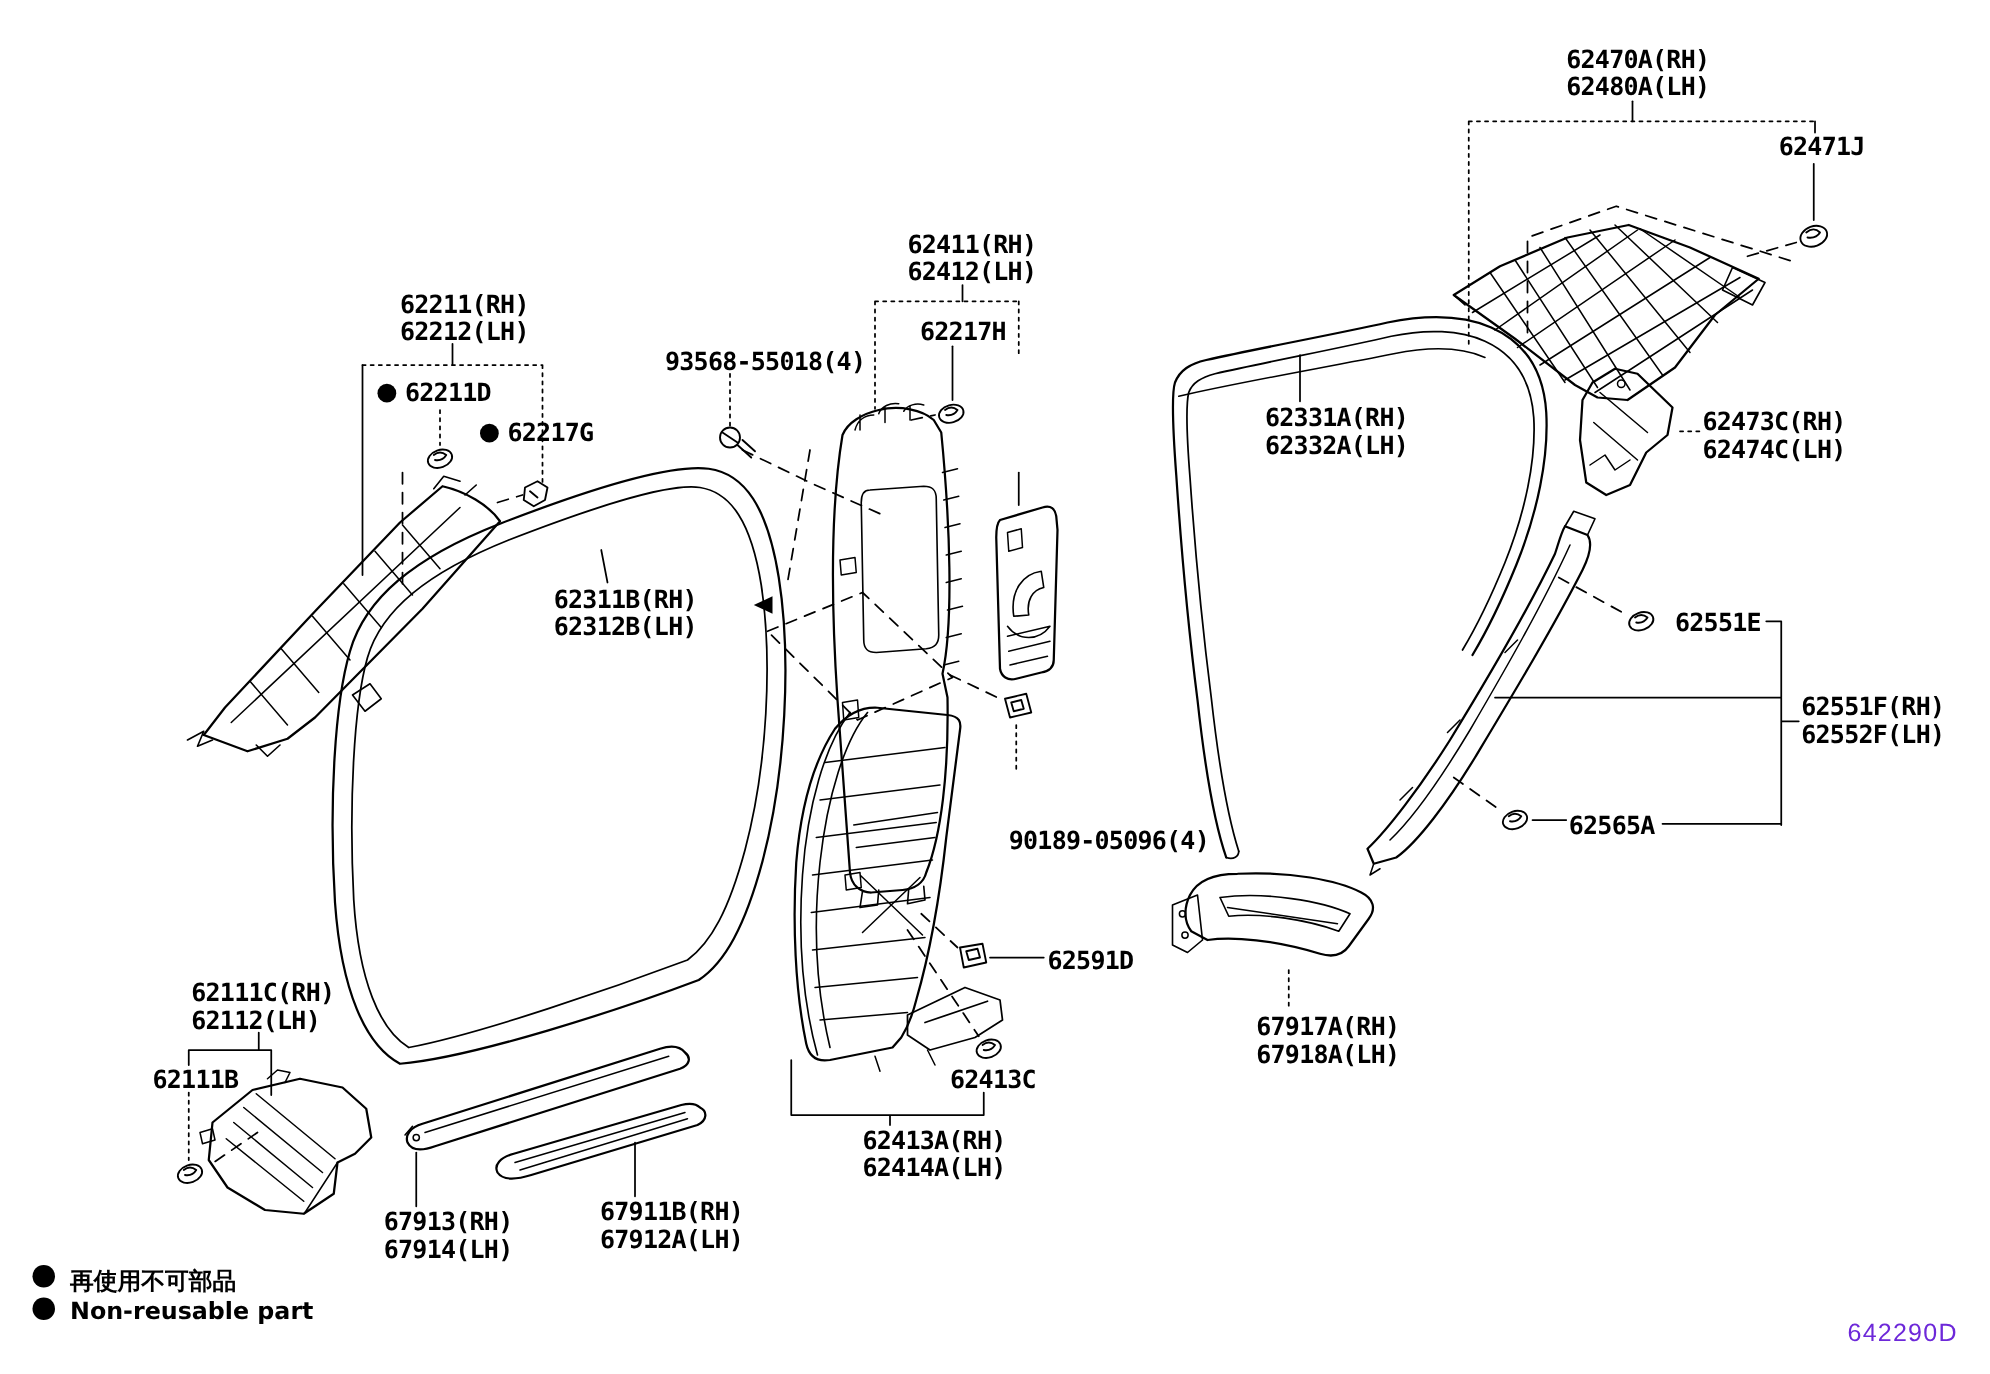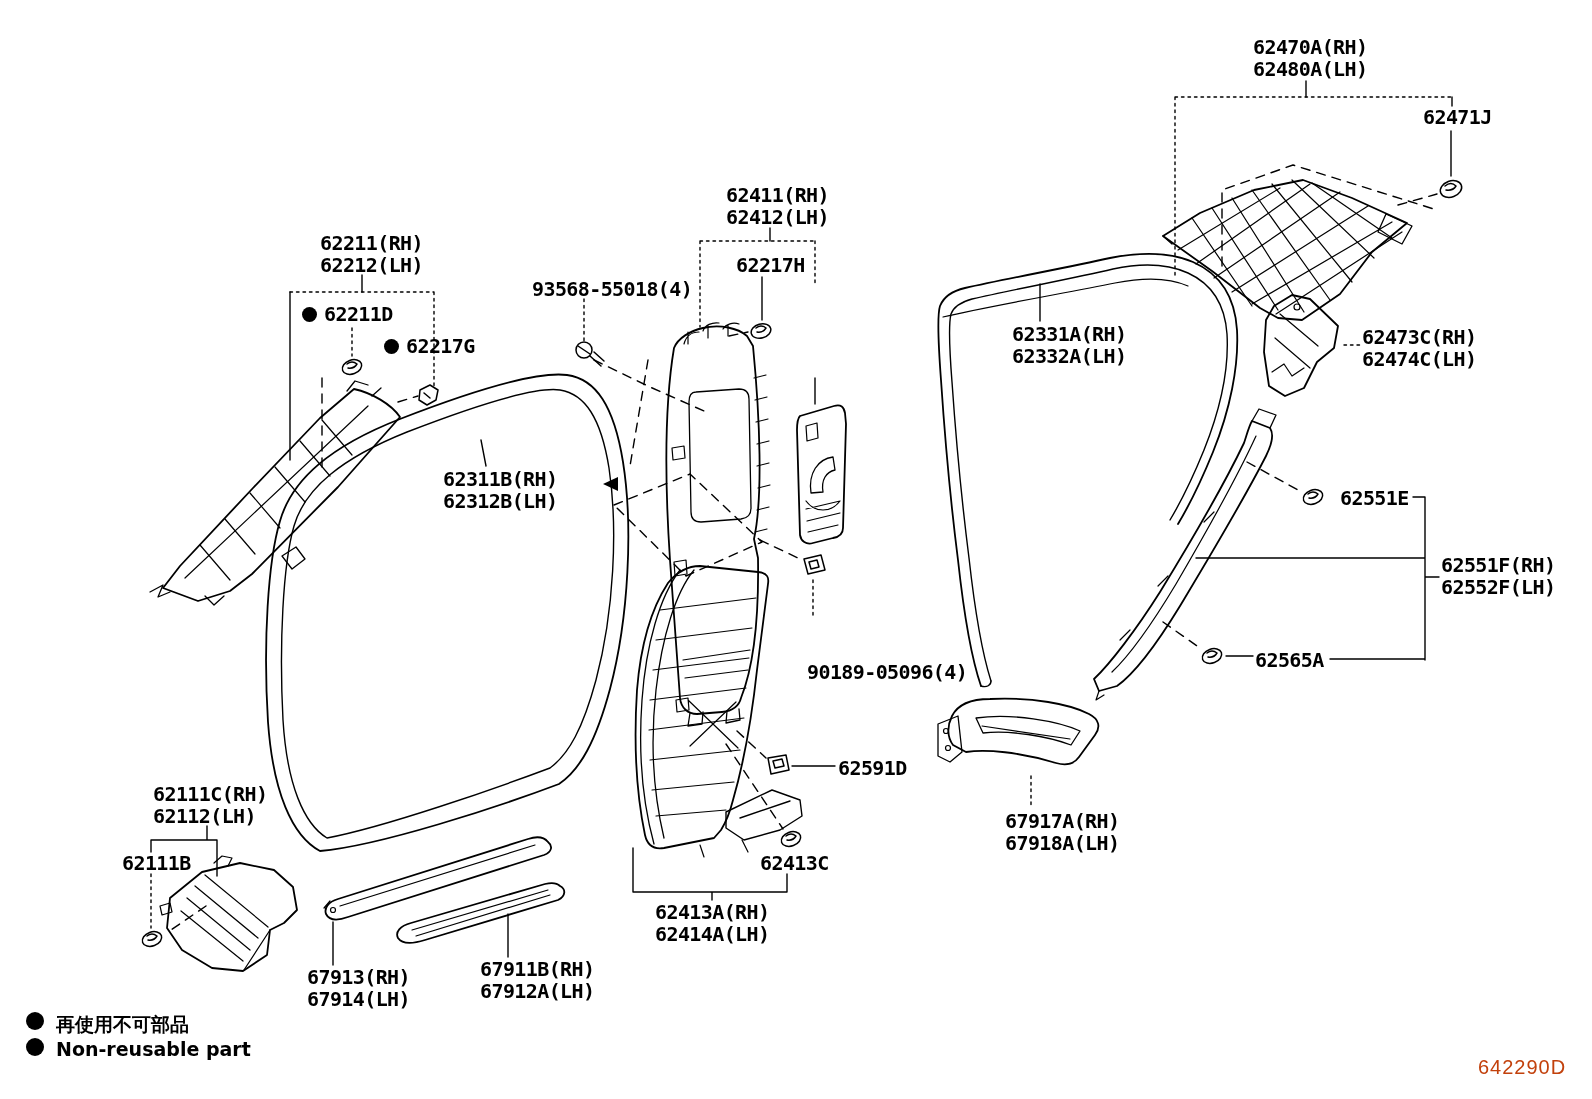--- a/index.html
+++ b/index.html
@@ -6,21 +6,21 @@
   #stage{position:relative;width:1592px;height:1099px;background:#fff;overflow:hidden;}
   #art{position:absolute;left:0;top:0;}
   .plabel{position:absolute;font-family:"DejaVu Sans Mono",monospace;font-weight:bold;
           font-size:20px;line-height:22px;color:#000;white-space:nowrap;letter-spacing:-0.6px;}
   .plabel .row{display:flex;align-items:center;}
   .nrdot{display:inline-block;width:15px;height:15px;border-radius:50%;background:#000;margin-right:7px;flex:0 0 auto;}
   .refer{line-height:23px;}
   .legend-row{position:absolute;display:flex;gap:12px;
               font-family:"DejaVu Sans",sans-serif;font-weight:bold;font-size:19px;color:#000;white-space:nowrap;}
   .legend-row .nrdot{width:18px;height:18px;margin:0;}
-  .figcode{position:absolute;font-family:"Liberation Sans",sans-serif;font-size:20px;color:#c2410c;letter-spacing:1px;}
+  .figcode{position:absolute;font-family:"Liberation Sans",sans-serif;font-size:20px;color:#6d28d9;letter-spacing:1px;}
 </style>
 </head>
 <body>
 
 <div id="stage">
 
 <svg id="art" width="1592" height="1099" viewBox="0 0 1592 1099" fill="none" stroke="#000" stroke-width="1.8" stroke-linecap="round" stroke-linejoin="round">
 
   <g>
     <path d="M320 851 C292 836 273 792 268 722 C263 642 268 561 280 521 C292 479 331 446 400 419 C467 393 536 371 567 375 C596 379 614 406 623 462 C633 525 629 617 610 689 C596 741 580 770 559 784 C498 807 379 846 320 851 Z"></path>
@@ -275,21 +275,21 @@
 <div class="plabel" style="left:760px;top:852px;">
   <div>62413C</div>
 </div>
 <div class="plabel" style="left:153px;top:783px;">
   <div>62111C(RH)</div>
   <div>62112(LH)</div>
 </div>
 <div class="plabel" style="left:122px;top:852px;">
   <div>62111B</div>
 </div>
-<div class="plabel" style="left:655px;top:901px;text-align:right;">
+<div class="plabel" style="left:690px;top:901px;text-align:right;">
   <div>62413A(RH)</div>
   <div>62414A(LH)</div>
 </div>
 <div class="plabel" style="left:307px;top:966px;">
   <div>67913(RH)</div>
   <div>67914(LH)</div>
 </div>
 <div class="plabel" style="left:480px;top:958px;">
   <div>67911B(RH)</div>
   <div>67912A(LH)</div>

